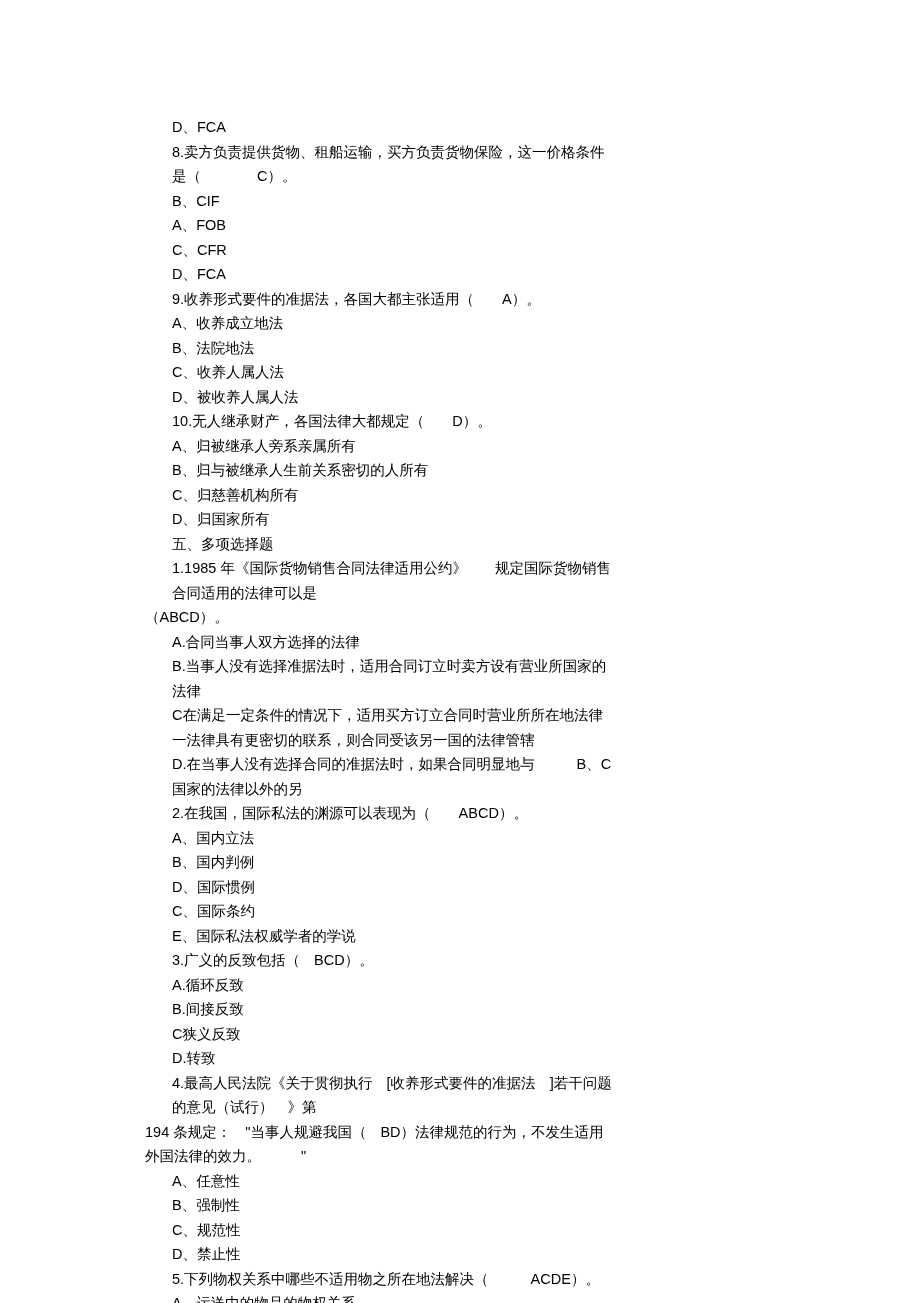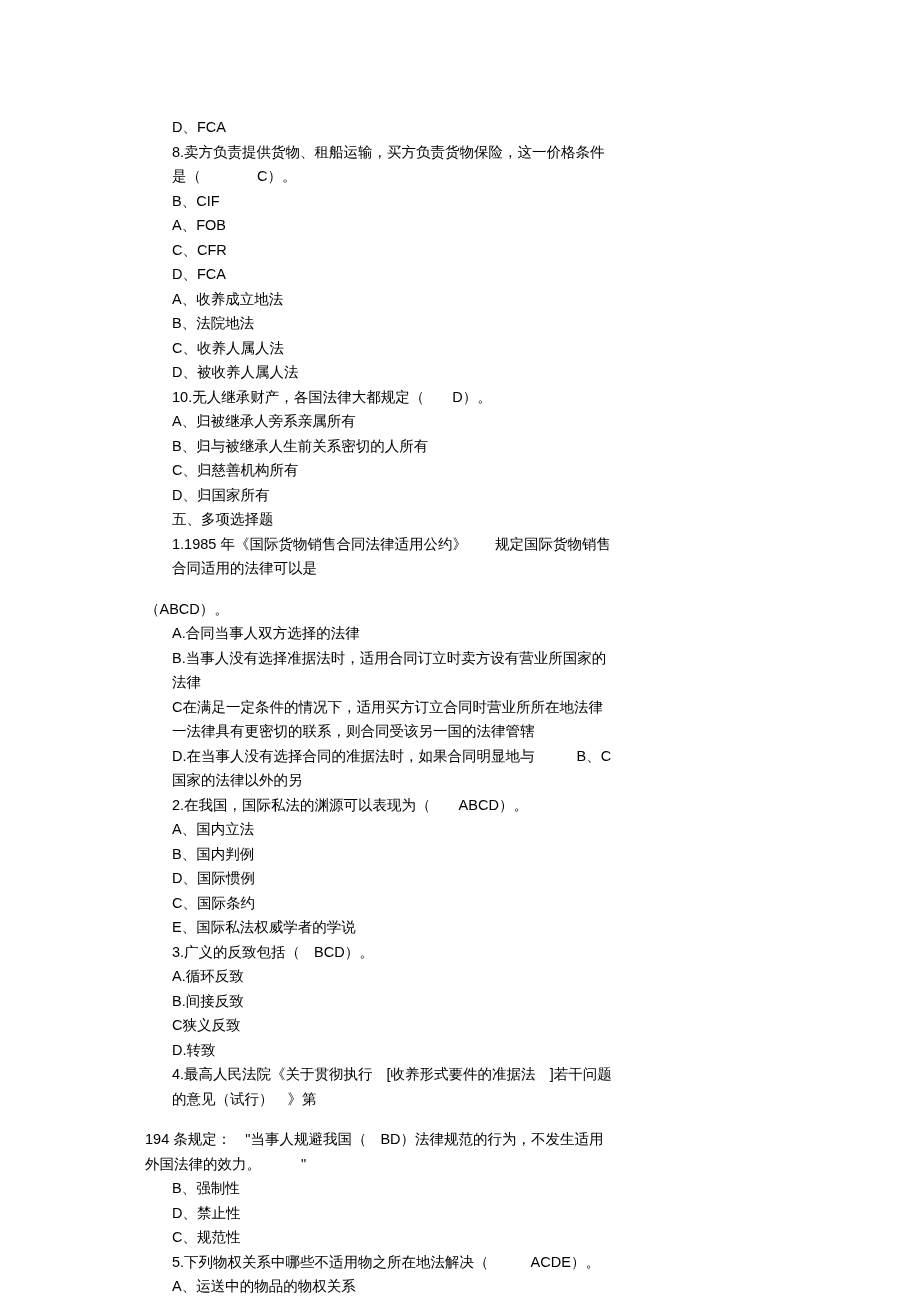--- a/index.html
+++ b/index.html
@@ -17,39 +17,39 @@
     font-size: 14.5px;
     color: #000;
     line-height: 24.5px;
   }
   .line {
     margin: 0;
     padding: 0 130px 0 172px;
   }
   .line.hang {
     padding-left: 145px;
-    margin-top: 16px;
   }
   .gap-s { display:inline-block; width:14px; }
   .gap-m { display:inline-block; width:28px; }
   .gap-l { display:inline-block; width:42px; }
   .gap-xl { display:inline-block; width:56px; }
   .gap-right { display:inline-block; width:40px; }
   .latin { font-family: Arial, Helvetica, sans-serif; }
 </style>
 </head>
 <body>
 
 <div class="page" id="root">
     <p class="line"><span class="latin">D、FCA</span></p>
     <p class="line"><span>8.卖方负责提供货物、租船运输，买方负责货物保险，这一价格条件是（</span><span class="gap-xl"></span><span>C）。</span></p>
     <p class="line"><span class="latin">B、CIF</span></p>
     <p class="line"><span class="latin">A、FOB</span></p>
     <p class="line"><span class="latin">C、CFR</span></p>
     <p class="line"><span class="latin">D、FCA</span></p>
+    <p class="line"><span>9.收养形式要件的准据法，各国大都主张适用（</span><span class="gap-m"></span><span>A）。</span></p>
     <p class="line"><span>A、收养成立地法</span></p>
     <p class="line"><span>B、法院地法</span></p>
     <p class="line"><span>C、收养人属人法</span></p>
     <p class="line"><span>D、被收养人属人法</span></p>
     <p class="line"><span>10.无人继承财产，各国法律大都规定（</span><span class="gap-m"></span><span>D）。</span></p>
     <p class="line"><span>A、归被继承人旁系亲属所有</span></p>
     <p class="line"><span>B、归与被继承人生前关系密切的人所有</span></p>
     <p class="line"><span>C、归慈善机构所有</span></p>
     <p class="line"><span>D、归国家所有</span></p>
     <p class="line"><span>五、多项选择题</span></p>
@@ -66,19 +66,20 @@
     <p class="line"><span>D、国际惯例</span></p>
     <p class="line"><span>C、国际条约</span></p>
     <p class="line"><span>E、国际私法权威学者的学说</span></p>
     <p class="line"><span>3.广义的反致包括（</span><span class="gap-s"></span><span>BCD）。</span></p>
     <p class="line"><span>A.循环反致</span></p>
     <p class="line"><span>B.间接反致</span></p>
     <p class="line"><span>C狭义反致</span></p>
     <p class="line"><span>D.转致</span></p>
     <p class="line"><span>4.最高人民法院《关于贯彻执行</span><span class="gap-s"></span><span>[收养形式要件的准据法</span><span class="gap-s"></span><span>]若干问题的意见（试行）</span><span class="gap-s"></span><span>》第</span></p>
     <p class="line hang"><span>194 条规定：</span><span class="gap-s"></span><span>"当事人规避我国（</span><span class="gap-s"></span><span>BD）法律规范的行为，不发生适用外国法律的效力。</span><span class="gap-right"></span><span>"</span></p>
+    <p class="line"><span>A、任意性</span></p>
     <p class="line"><span>B、强制性</span></p>
+    <p class="line"><span>C、规范性</span></p>
     <p class="line"><span>D、禁止性</span></p>
-    <p class="line"><span>C、规范性</span></p>
     <p class="line"><span>5.下列物权关系中哪些不适用物之所在地法解决（</span><span class="gap-l"></span><span>ACDE）。</span></p>
     <p class="line"><span>A、运送中的物品的物权关系</span></p>
     <p class="line"><span>B、物权的保护方法</span></p>
   </div>
 
 </body></html>

